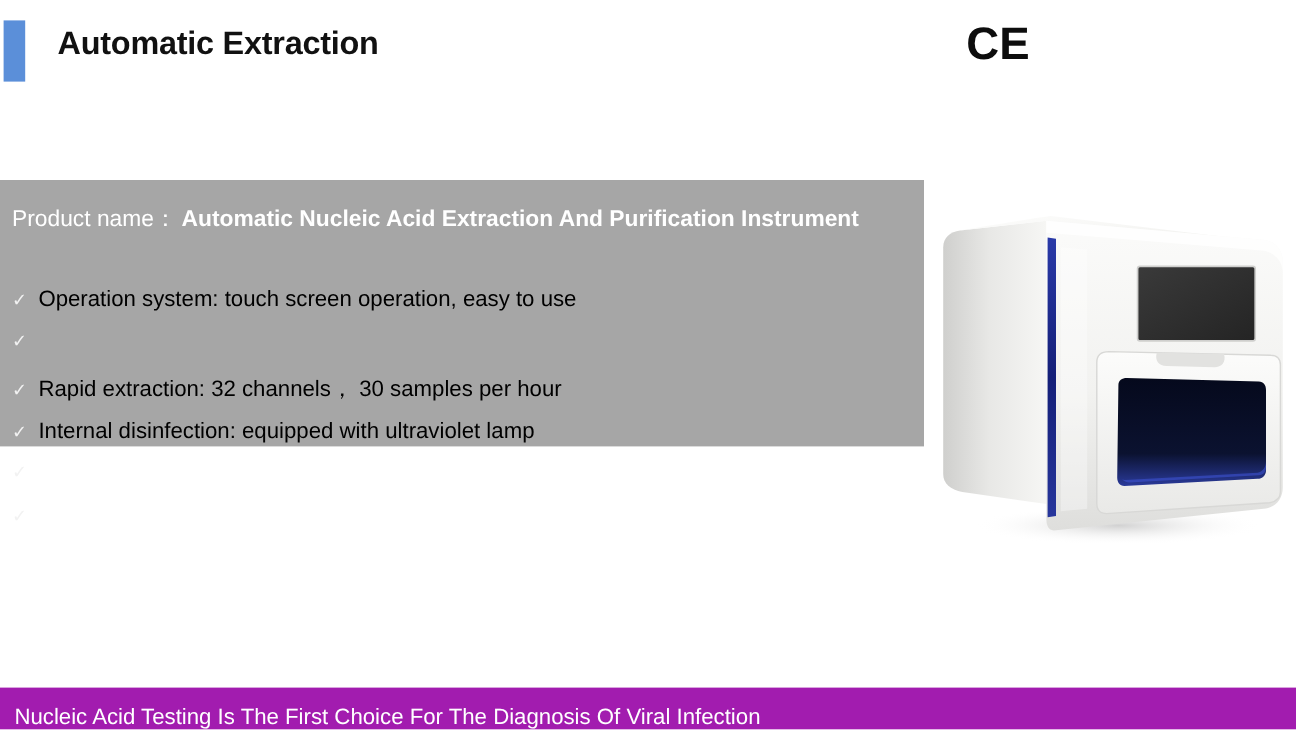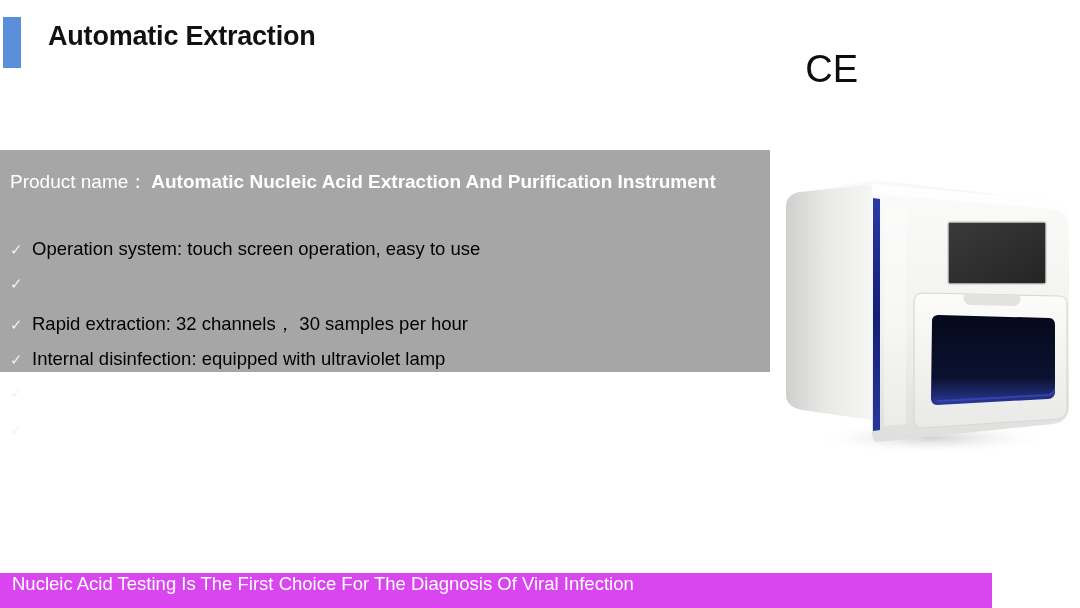--- a/index.html
+++ b/index.html
@@ -34,25 +34,24 @@
     font-size: 27px;
     font-weight: bold;
     color: #111111;
     letter-spacing: -0.2px;
     white-space: nowrap;
   }
   .ce-mark {
     position: absolute;
     right: 18px; top: 18px;
     font-size: 38px;
-    font-weight: normal;
+    font-weight: bold;
     color: #0d0d0d;
     letter-spacing: 0px;
     line-height: 1;
-    margin-top: 32px;
   }
 
   
   .info-panel {
     position: absolute;
     left: 0; top: 150px;
     width: 770px; height: 222px;
     background: #a6a6a6;
   }
   .product-name-row {
@@ -104,24 +103,24 @@
     width: 308px; height: 296px;
     background: #ffffff;
     overflow: hidden;
   }
   .instrument-svg { display: block; }
 
   
   .bottom-banner {
     position: absolute;
     left: 0; bottom: 0;
-    width: 992px; height: 35px;
-    background: #d946ef;
+    width: 1080px; height: 35px;
+    background: #a21caf;
     display: flex;
-    align-items: flex-start;
+    align-items: flex-end;
   }
   .banner-text {
     margin-left: 12px;
     font-size: 18.5px;
     color: #ffffff;
     font-weight: normal;
     white-space: nowrap;
   }
 </style>
 </head>

